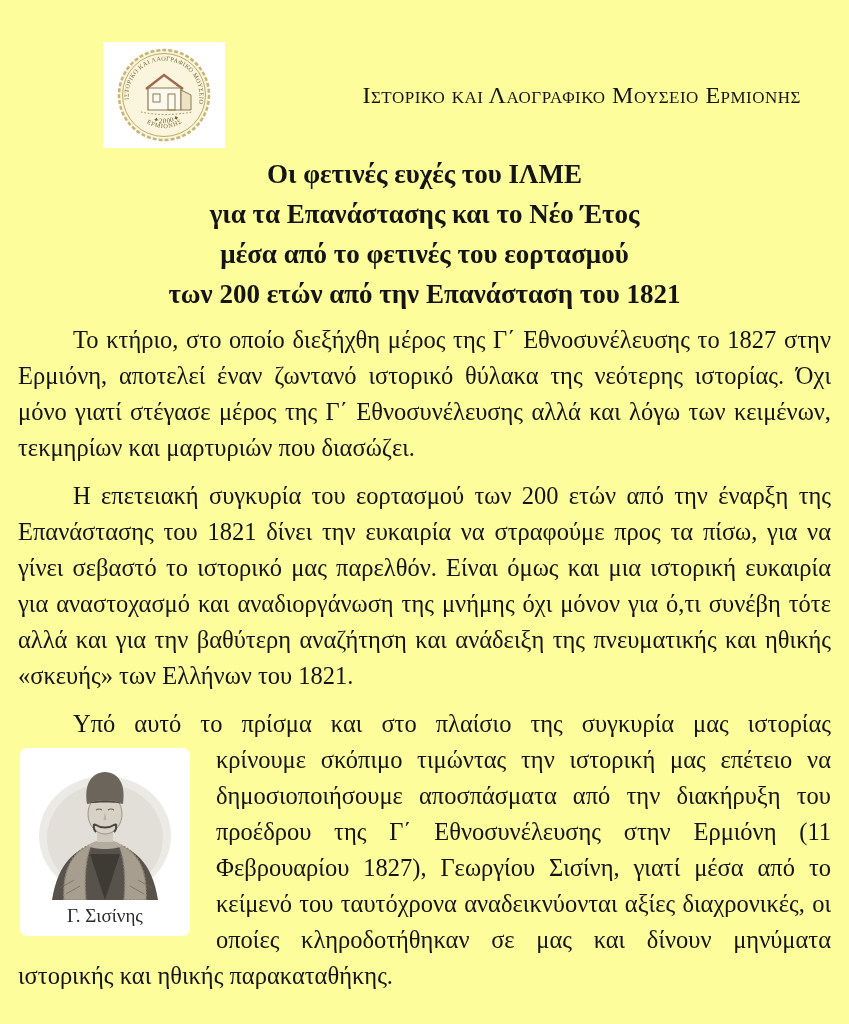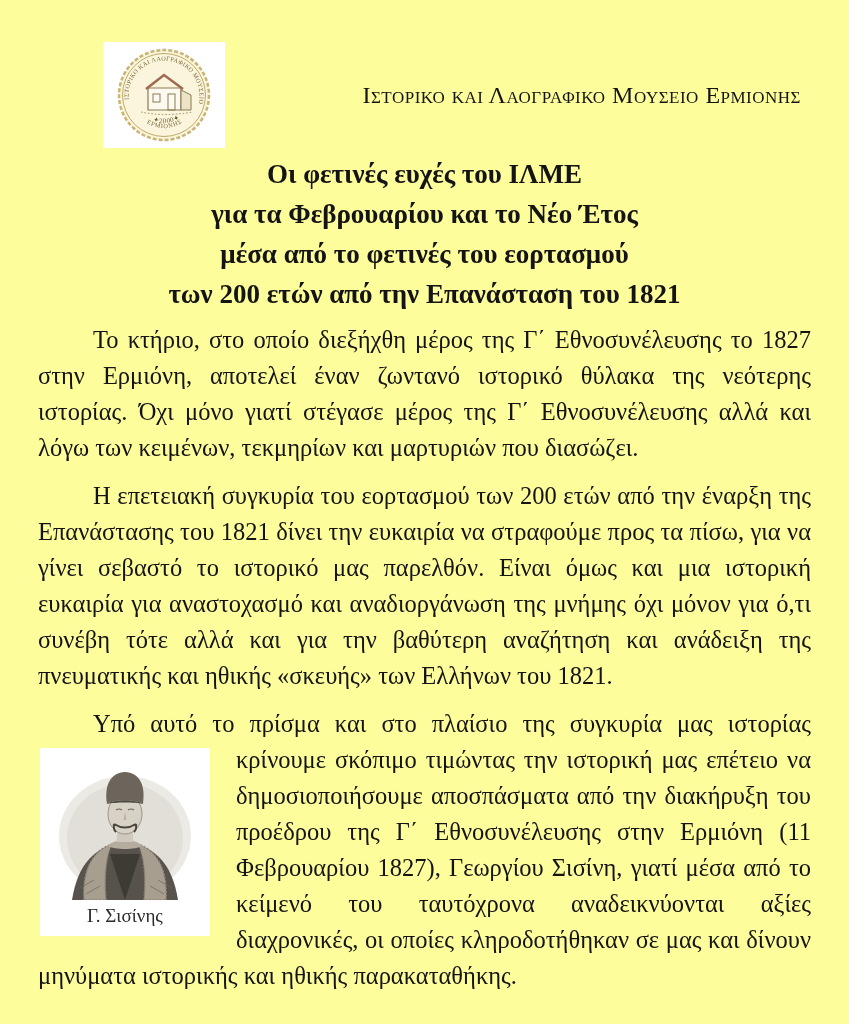--- a/index.html
+++ b/index.html
@@ -41,21 +41,21 @@
   .main-title {
     margin-top: 6px;
     text-align: center;
     font-weight: bold;
     font-size: 27px;
     line-height: 40px;
   }
   
   .content {
     margin-top: 8px;
-    padding: 0 38px;
+    padding: 0 18px;
     font-size: 24.5px;
     line-height: 36px;
     text-align: justify;
   }
   .para {
     margin: 0 0 12px 0;
     text-indent: 55px;
   }
   .para-first-line {
     margin: 0;
@@ -65,20 +65,21 @@
   .para-rest { margin: 0; }
   
   .portrait-box {
     float: left;
     width: 170px;
     box-sizing: border-box;
     background: #ffffff;
     padding: 10px 8px 8px 8px;
     margin: 6px 26px 6px 2px;
     text-align: center;
+    border-radius: 7px;
   }
   .portrait-box svg { display: block; margin: 0 auto; }
   .portrait-caption {
     font-size: 19px;
     line-height: 24px;
     margin-top: 4px;
     color: #2b2b2b;
     text-indent: 0;
     text-align: center;
   }
@@ -118,21 +119,21 @@
         <text font-family="Liberation Serif, serif" font-size="7" fill="#6B5B2E" letter-spacing="0.5">
           <textPath href="#arcYear" startOffset="18%">✦2000✦</textPath>
         </text>
       </svg>
     </div>
     <div class="museum-name">Ιστορικο και Λαογραφικο Μουσειο Ερμιονης</div>
   </div>
 
   <div class="main-title">
     <div>Οι φετινές ευχές του ΙΛΜΕ</div>
-    <div>για τα Φεβρουαρίου και το Νέο Έτος</div>
+    <div>για τα Επανάστασης και το Νέο Έτος</div>
     <div>μέσα από το φετινές του εορτασμού</div>
     <div>των 200 ετών από την Επανάσταση του 1821</div>
   </div>
 
   <div class="content">
     <p class="para">Το κτήριο, στο οποίο διεξήχθη μέρος της Γ΄ Εθνοσυνέλευσης το 1827 στην Ερμιόνη, αποτελεί έναν ζωντανό ιστορικό θύλακα της νεότερης ιστορίας. Όχι μόνο γιατί στέγασε μέρος της Γ΄ Εθνοσυνέλευσης αλλά και λόγω των κειμένων, τεκμηρίων και μαρτυριών που διασώζει.</p>
     <p class="para">Η επετειακή συγκυρία του εορτασμού των 200 ετών από την έναρξη της Επανάστασης του 1821 δίνει την ευκαιρία να στραφούμε προς τα πίσω, για να γίνει σεβαστό το ιστορικό μας παρελθόν. Είναι όμως και μια ιστορική ευκαιρία για αναστοχασμό και αναδιοργάνωση της μνήμης όχι μόνον για ό,τι συνέβη τότε αλλά και για την βαθύτερη αναζήτηση και ανάδειξη της πνευματικής και ηθικής «σκευής» των Ελλήνων του 1821.</p>
 
     <p class="para-first-line">Υπό αυτό το πρίσμα και στο πλαίσιο της συγκυρία μας ιστορίας</p>
 

